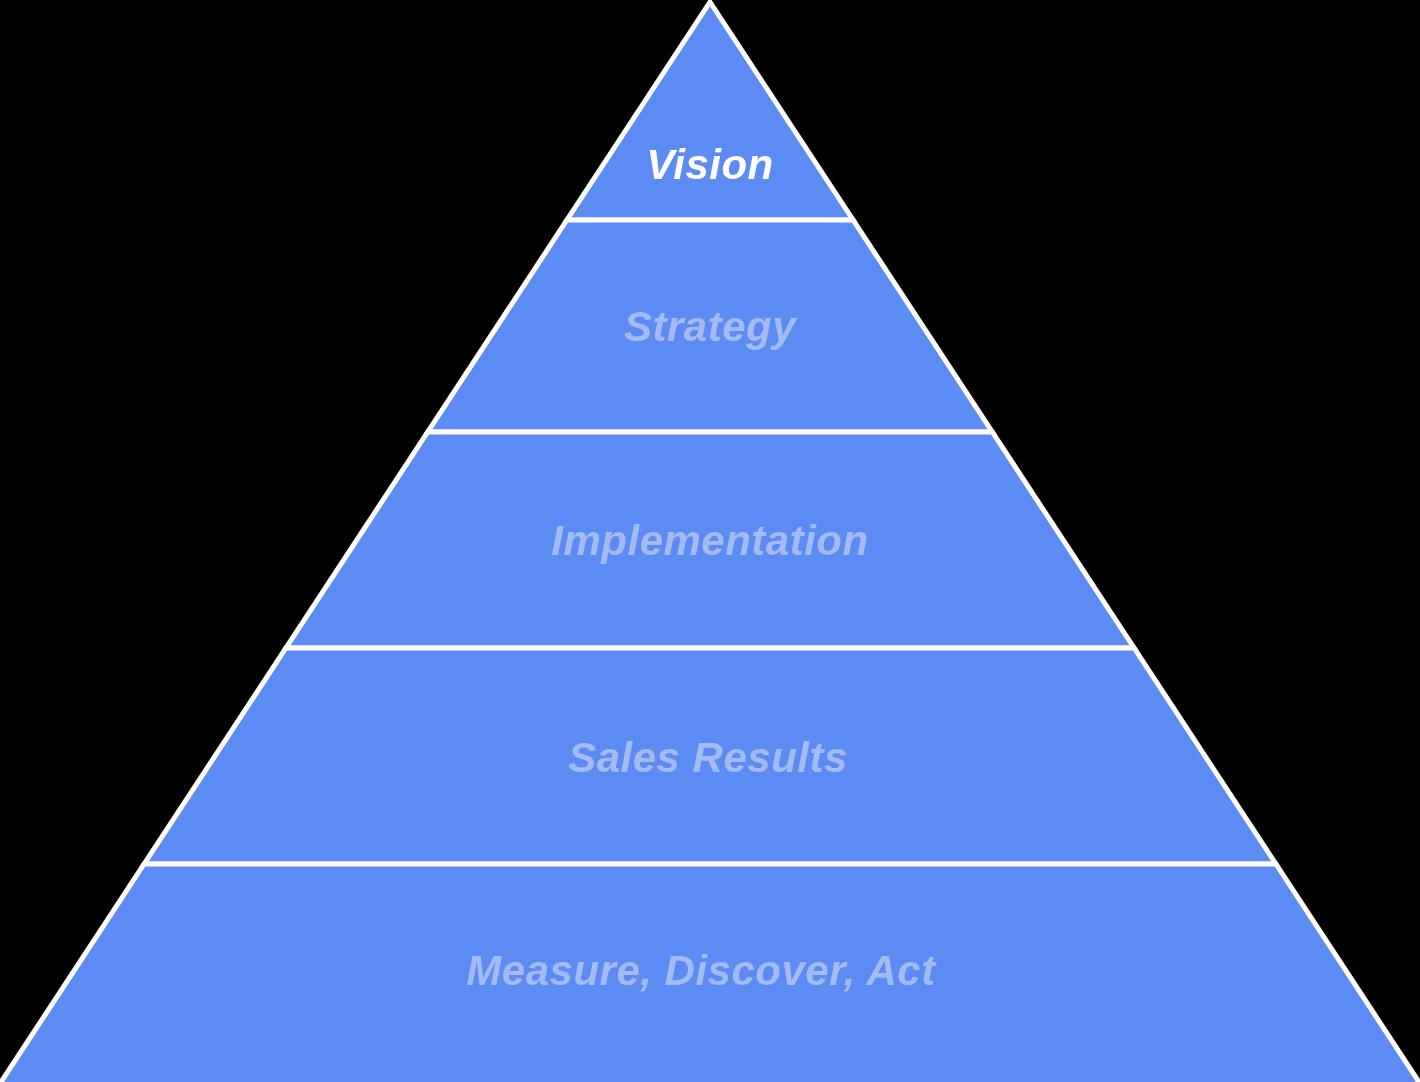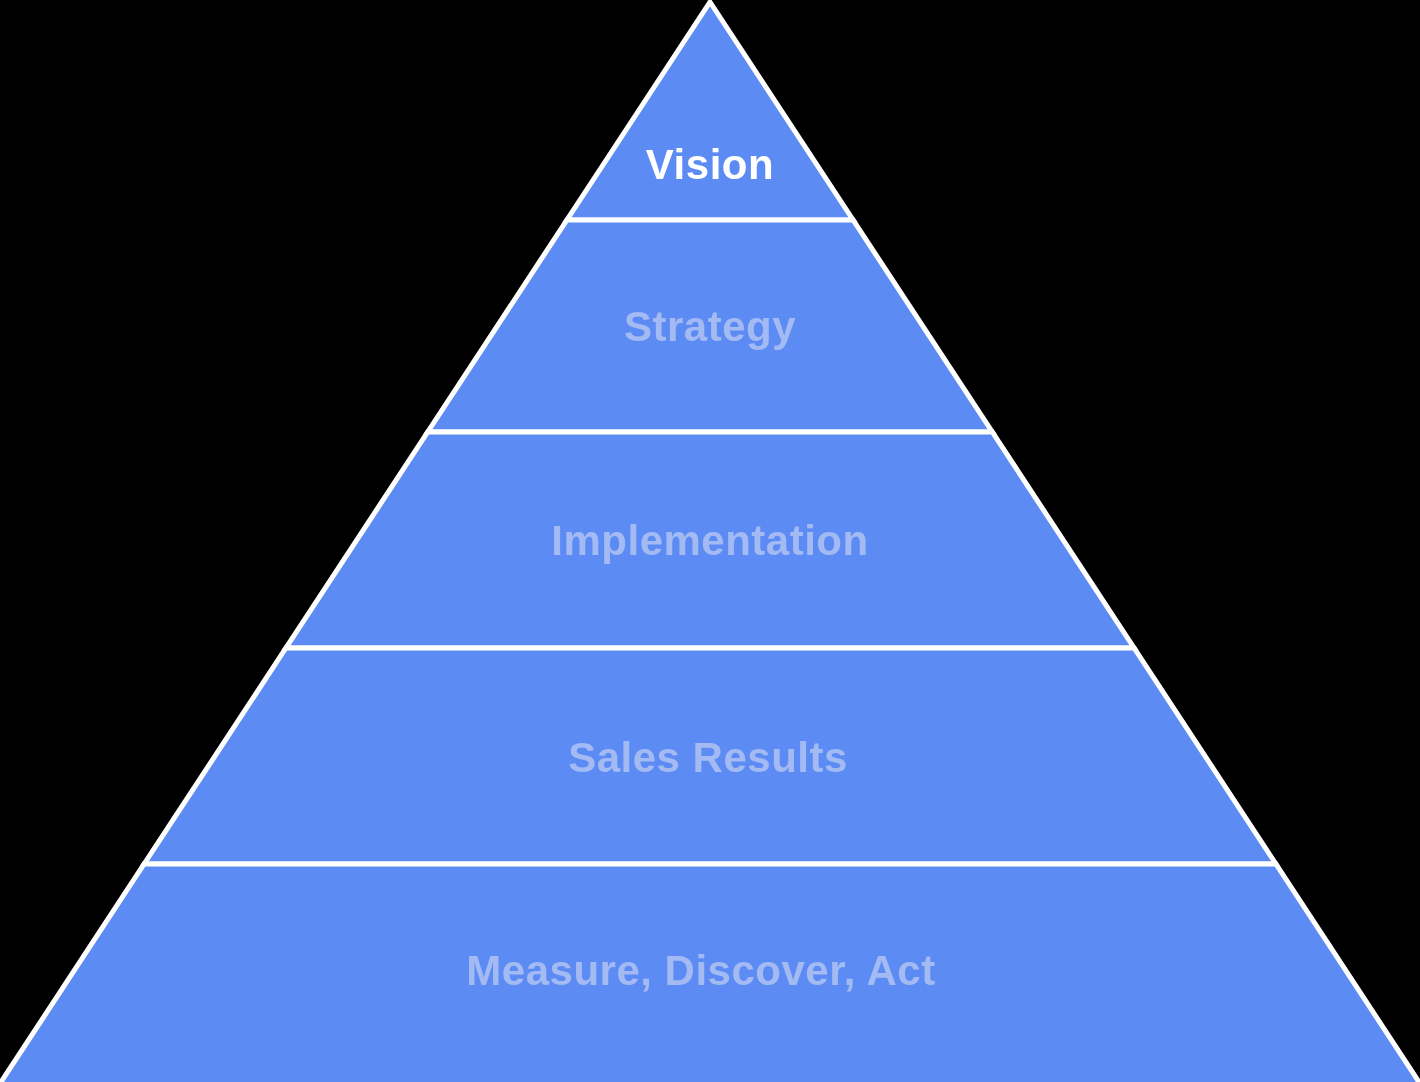--- a/index.html
+++ b/index.html
@@ -8,20 +8,21 @@
     width: 1420px;
     height: 1082px;
     background: #000000;
     overflow: hidden;
     font-family: "Liberation Sans", "DejaVu Sans", sans-serif;
   }
   .stage {
     position: relative;
     width: 1208px;
     height: 1082px;
+    font-style: italic;
   }
   svg.pyramid {
     display: block;
     width: 1420px;
     height: 1082px;
   }
   .level-shape {
     stroke: #FFFFFF;
     stroke-width: 5;
     stroke-linejoin: miter;

